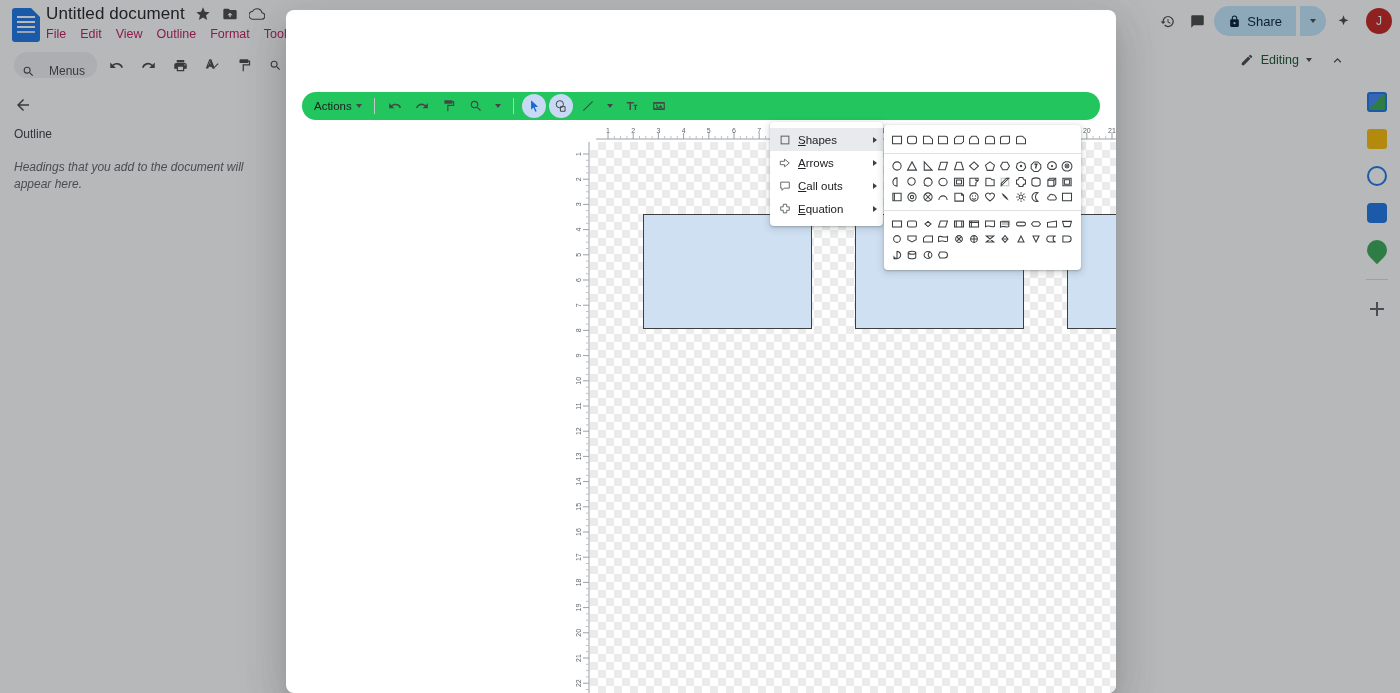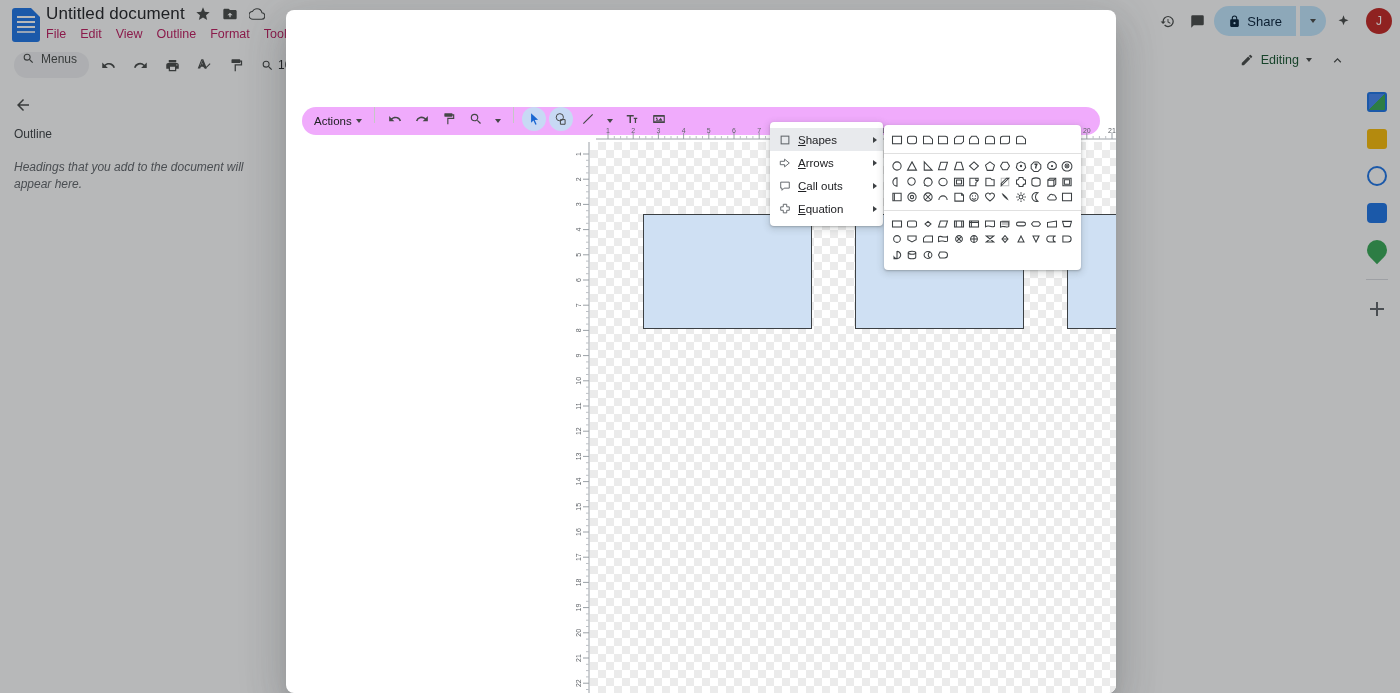--- a/index.html
+++ b/index.html
@@ -28,21 +28,21 @@
     border-style:solid; border-color:transparent #fff transparent transparent;
   }
   .title-row { position:absolute; left:46px; top:4px; display:flex; align-items:center; gap:10px; }
   .doc-title { font-size:17px; color:#202124; letter-spacing:.1px; }
   .hicon { width:17px; height:17px; color:#444746; display:inline-flex; align-items:center; justify-content:center; }
   .hicon svg{ width:16px; height:16px; fill:#444746; }
   .menu-row { position:absolute; left:46px; top:27px; display:flex; gap:14px; }
   .menu-row span { font-size:12.5px; color:#be185d; }
   .toolbar-row { position:absolute; left:14px; top:52px; display:flex; align-items:center; gap:6px; }
   .menus-pill {
-    display:flex; align-items:flex-start; gap:6px; height:26px; padding:0 12px 0 8px;
+    display:flex; align-items:flex-end; gap:14px; height:26px; padding:0 12px 0 8px;
     background:#f0f1f3; border-radius:14px; font-size:12px; color:#444746;
   }
   .tb-btn { width:26px; height:26px; display:flex; align-items:center; justify-content:center; border-radius:50%; }
   .tb-btn svg { width:15px; height:15px; fill:#444746; }
   .zoom-pill { display:flex; align-items:center; gap:4px; font-size:12px; color:#202124; padding:0 6px; }
   .tb-sep { width:1px; height:17px; background:#c7c7c7; margin:0 3px; }
   .style-text { font-size:12px; color:#202124; }
 
   .header-right { position:absolute; right:8px; top:6px; display:flex; align-items:center; gap:4px; }
   .share-btn {
@@ -79,21 +79,21 @@
     overflow:hidden;
   }
   .dlg-head { position:relative; height:72px; }
   .dlg-title { position:absolute; left:30px; top:31px; font-size:21px; color:#202124; }
   .dlg-save { position:absolute; right:18px; top:36px; display:flex; align-items:center; gap:12px; }
   .autosave { font-size:11.5px; color:#5f6368; }
   .savelink { font-size:11.5px; color:#1a73e8; }
 
   .dlg-toolbar {
     position:absolute; left:16px; top:82px; right:16px; height:28px;
-    background:#f0abfc; border-radius:14px; display:flex; padding:0 8px; gap:3px;margin-top:15px;
+    background:#22c55e; border-radius:14px; display:flex; align-items:center; padding:0 8px; gap:3px;
   }
   .dt-btn { width:24px; height:24px; border-radius:50%; display:flex; align-items:center; justify-content:center; }
   .dt-btn svg { width:14px; height:14px; fill:#444746; }
   .dt-btn.active { background:#c7d9f4; }
   .dt-label { font-size:11.5px; color:#202124; padding:0 4px; display:flex; align-items:center; gap:4px; }
   .dt-sep { width:1px; height:16px; background:#c4c7c5; margin:0 5px; }
   .caret { width:0; height:0; border-left:3.5px solid transparent; border-right:3.5px solid transparent; border-top:4px solid #444746; }
 
   
   .hruler { position:absolute; left:310px; top:116px; width:790px; height:14px; }

